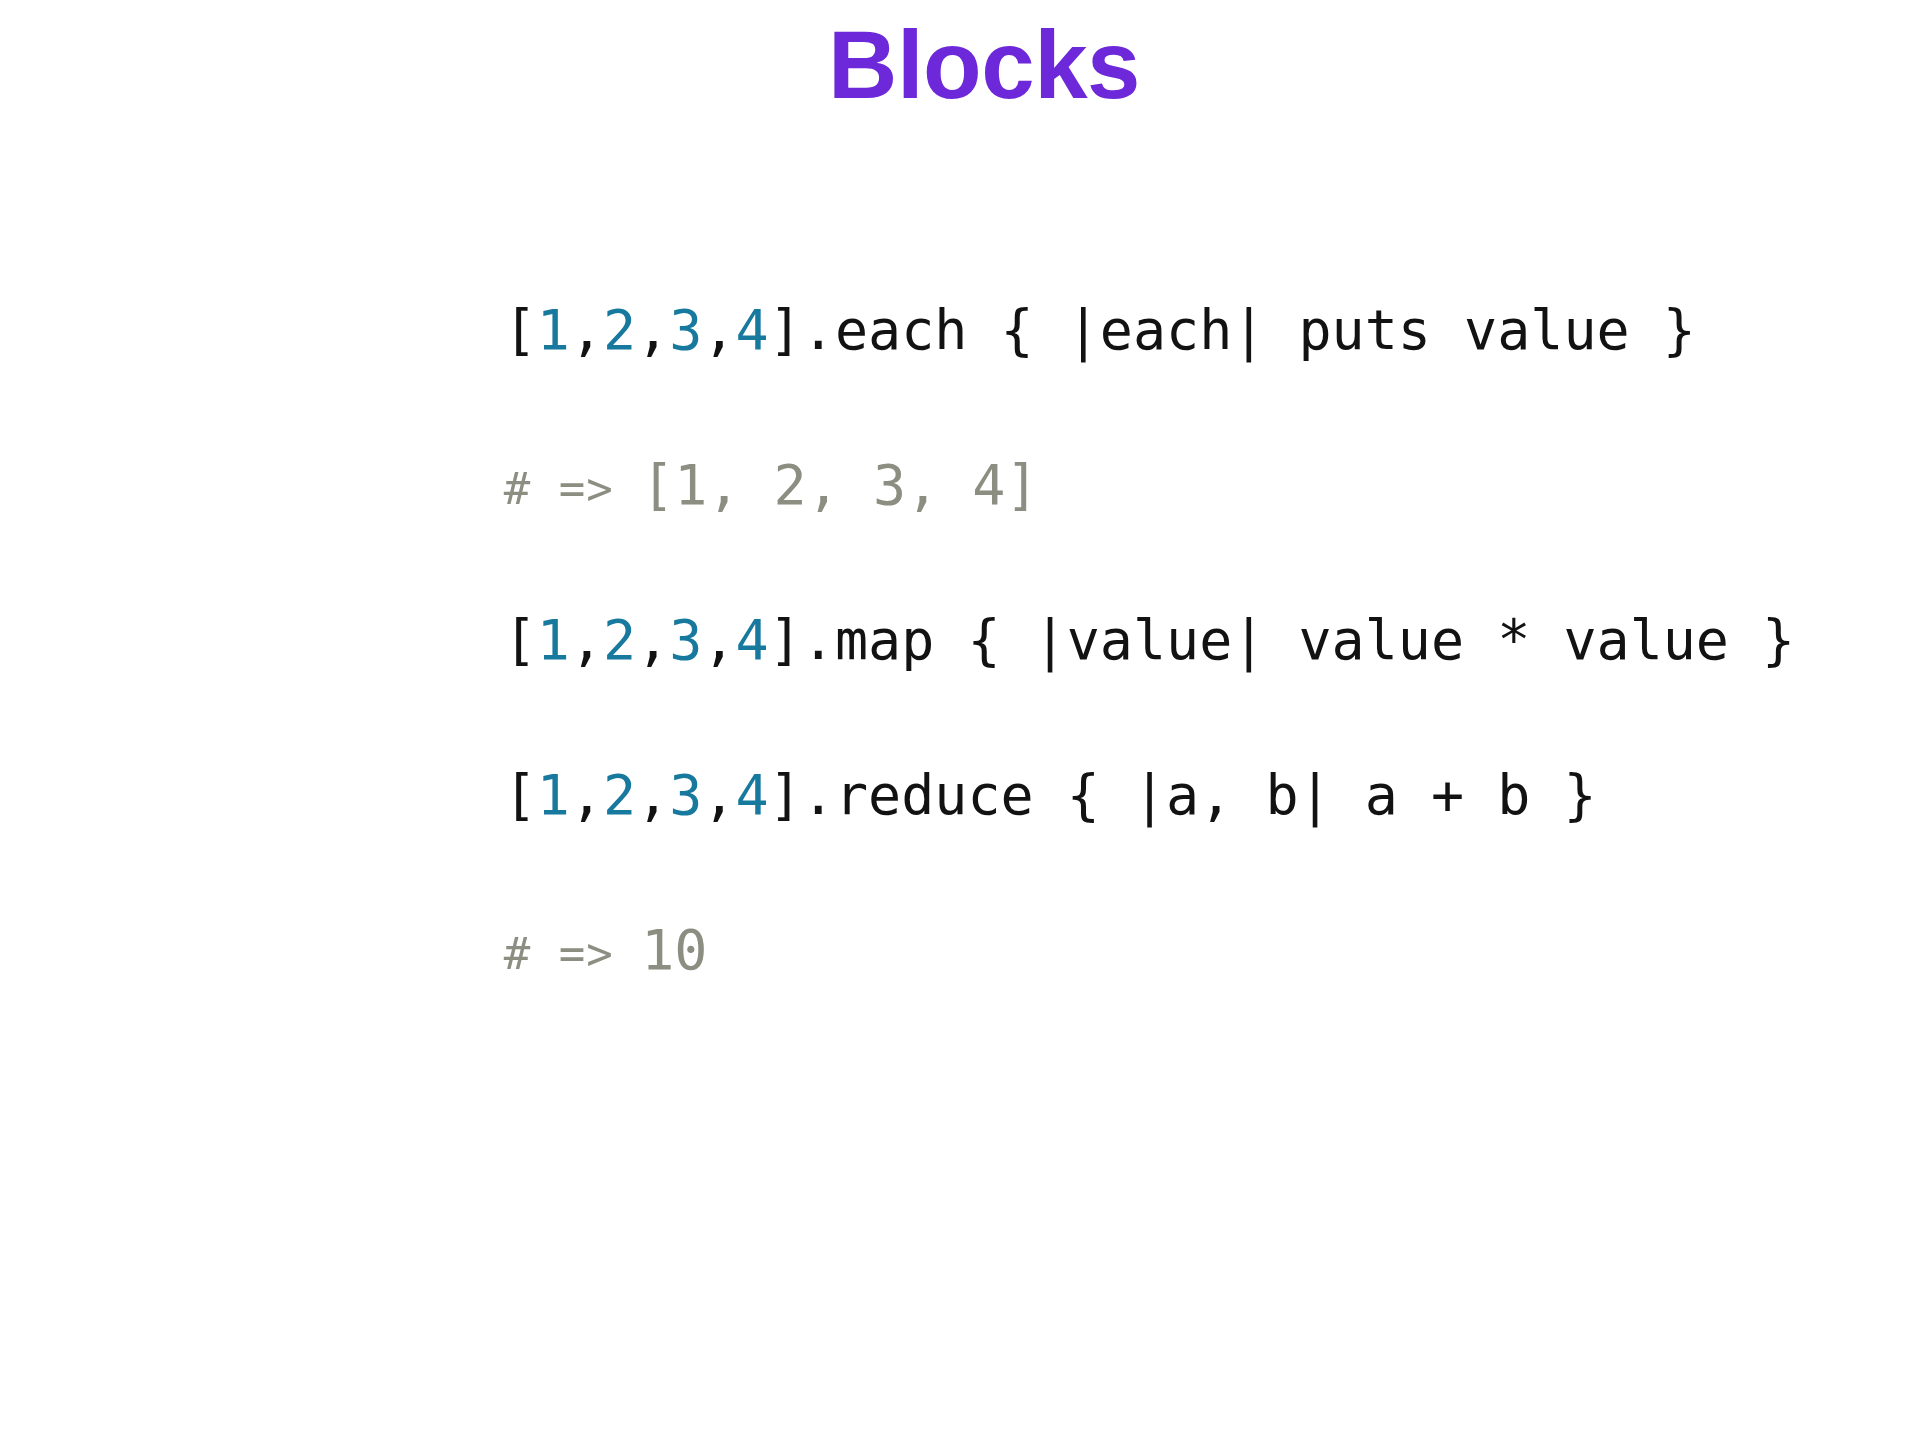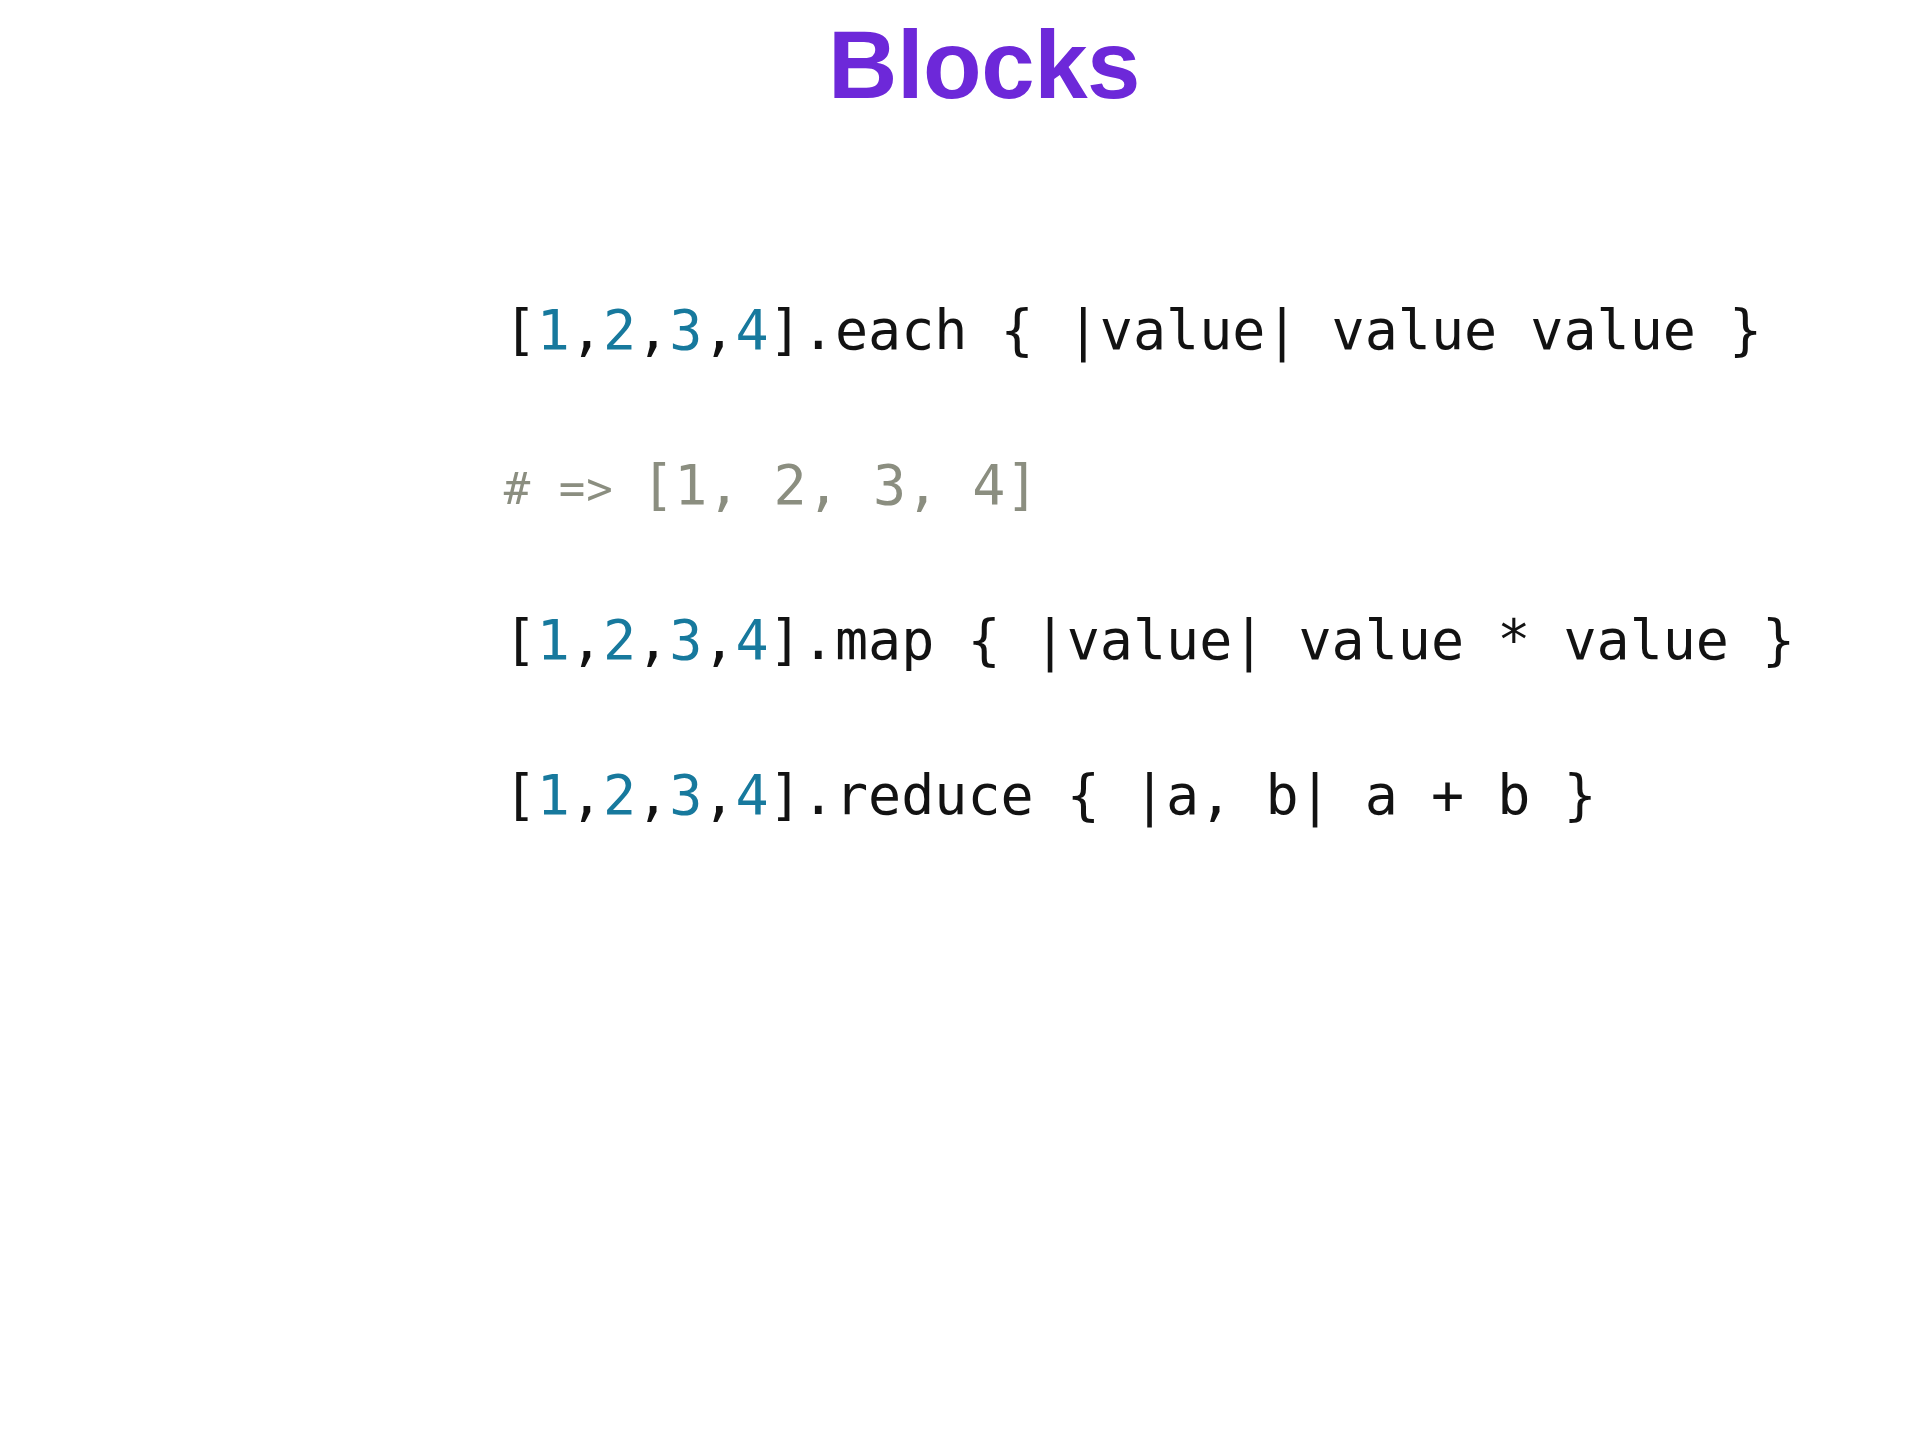--- a/index.html
+++ b/index.html
@@ -91,31 +91,34 @@
 </head>
 <body>
 
 <div class="slide">
 
   <div class="slide-title">Blocks</div>
 
   <div class="code-block">
 
     <div class="code-line stmt">
-      <span class="punct">[</span><span class="num">1</span><span class="punct">,</span><span class="num">2</span><span class="punct">,</span><span class="num">3</span><span class="punct">,</span><span class="num">4</span><span class="punct">]</span><span class="punct">.each { |value| value value }</span>
+      <span class="punct">[</span><span class="num">1</span><span class="punct">,</span><span class="num">2</span><span class="punct">,</span><span class="num">3</span><span class="punct">,</span><span class="num">4</span><span class="punct">]</span><span class="punct">.each { |each| puts value }</span>
     </div>
 
     <div class="code-line comment">
       <span class="arrow"># =&gt; </span><span class="result">[1, 2, 3, 4]</span>
     </div>
 
     <div class="code-line stmt">
       <span class="punct">[</span><span class="num">1</span><span class="punct">,</span><span class="num">2</span><span class="punct">,</span><span class="num">3</span><span class="punct">,</span><span class="num">4</span><span class="punct">]</span><span class="punct">.map { |value| value * value }</span>
     </div>
 
 
     <div class="code-line stmt">
       <span class="punct">[</span><span class="num">1</span><span class="punct">,</span><span class="num">2</span><span class="punct">,</span><span class="num">3</span><span class="punct">,</span><span class="num">4</span><span class="punct">]</span><span class="punct">.reduce { |a, b| a + b }</span>
     </div>
 
+    <div class="code-line comment">
+      <span class="arrow"># =&gt; </span><span class="result">10</span>
+    </div>
 
   </div>
 </div>
 
 </body></html>

